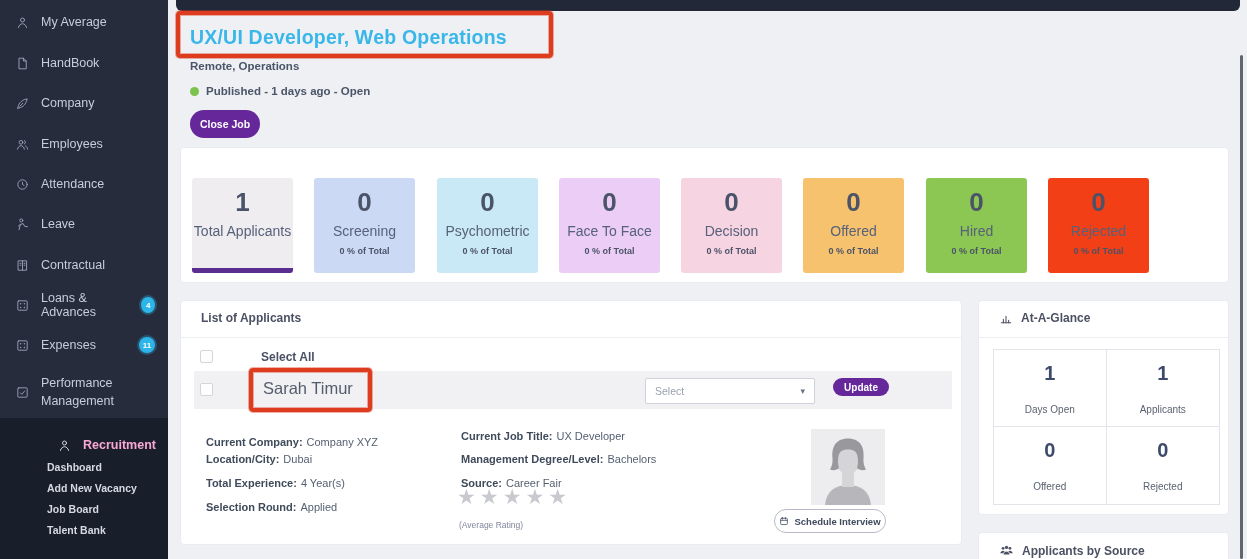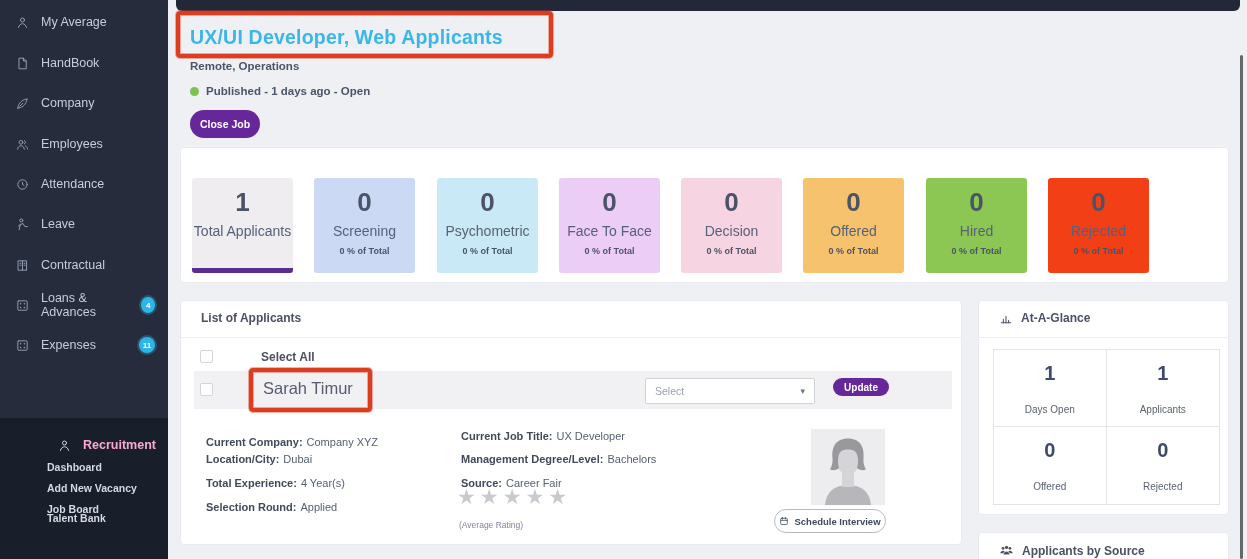--- a/index.html
+++ b/index.html
@@ -162,41 +162,48 @@
       <span class="sb-badge">4</span>
     </div>
     <div class="sb-item" style="top:325px">
       <svg viewBox="0 0 24 24">
           <rect x="4.5" y="4.5" width="15" height="15" rx="1.5"></rect>
           <path d="M9 9h.01M15 9h.01M9 15h.01M15 15h.01" stroke-width="2.4"></path>
         </svg>
       <span class="sb-label">Expenses</span>
       <span class="sb-badge">11</span>
     </div>
+    <div class="sb-item sb-two-line" style="top:366px">
+      <svg viewBox="0 0 24 24">
+          <rect x="4.5" y="4.5" width="15" height="15" rx="1.5"></rect>
+          <path d="M8.5 12.5l2.5 2.5 4.5-5.5"></path>
+        </svg>
+      <span class="sb-label">Performance Management</span>
+    </div>
 
     <div class="recruit-block">
       <div class="sb-item recruit-item">
         <svg viewBox="0 0 24 24">
             <circle cx="12" cy="8" r="3.2"></circle>
             <path d="M5.5 20c1-4 3.6-6 6.5-6s5.5 2 6.5 6"></path>
           </svg>
         <span class="sb-label">Recruitment</span>
       </div>
       <div class="sb-sub" style="top:39px">Dashboard</div>
       <div class="sb-sub" style="top:60px">Add New Vacancy</div>
       <div class="sb-sub" style="top:81px">Job Board</div>
-      <div class="sb-sub" style="top:90px">Talent Bank</div>
+      <div class="sb-sub" style="top:102px">Talent Bank</div>
     </div>
   </aside>
 
   <div class="topbar"></div>
   <div class="scroll-thumb"></div>
 
   <div class="annotation anno-title"></div>
-  <h1 class="job-title">UX/UI Developer, Web Applicants</h1>
+  <h1 class="job-title">UX/UI Developer, Web Operations</h1>
   <div class="job-meta">Remote, Operations</div>
   <div class="job-status">
     <span class="status-dot"></span>
     <span>Published - 1 days ago - Open</span>
   </div>
   <button class="btn-purple close-job">Close Job</button>
 
   <section class="card stats-card">
     <div class="stat" style="left: 11px; background-color: rgb(239, 237, 240);">
       <div class="stat-value">1</div>

